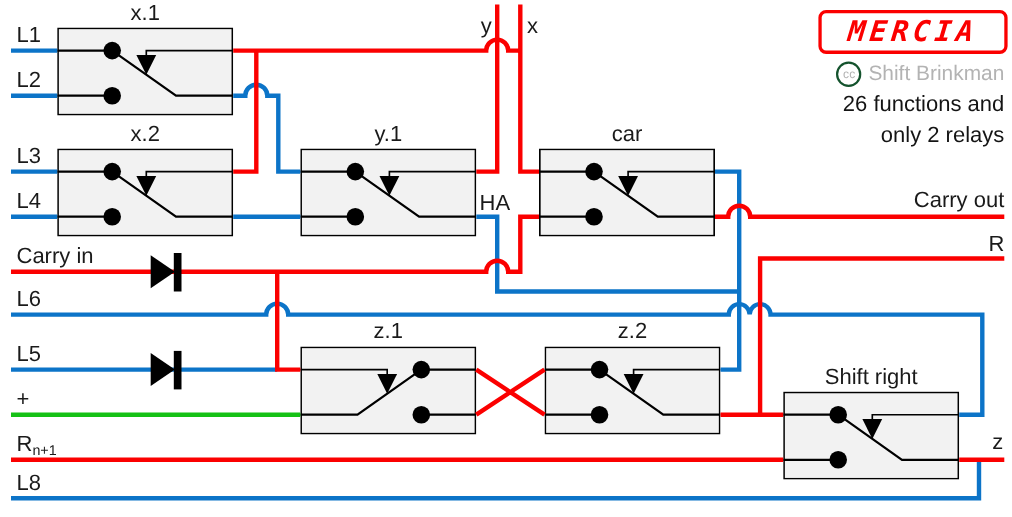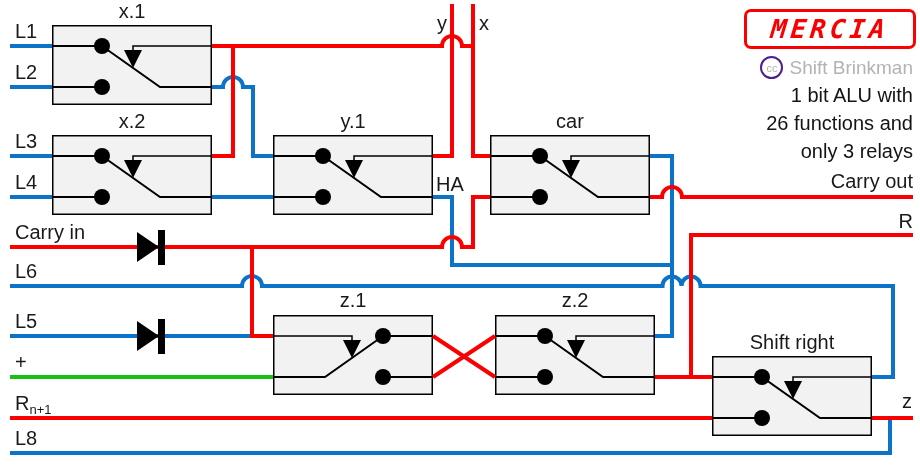--- a/index.html
+++ b/index.html
@@ -7,21 +7,21 @@
          font-family:"Liberation Sans",sans-serif;}
   svg text{font-family:"Liberation Sans",sans-serif;fill:#1a1a1a;}
   .lbl{font-size:20px;}
   .boxlbl{font-size:20px;text-anchor:middle;}
   #logo-box{position:absolute;left:744px;top:9px;width:172px;height:40px;box-sizing:border-box;
             border:3px solid #fb0000;border-radius:7px;display:flex;align-items:center;justify-content:center;}
   #logo-text{font-family:"DejaVu Sans Mono",monospace;font-weight:bold;font-style:italic;
              font-size:26px;color:#fb0000;letter-spacing:4px;transform:skewX(-6deg);white-space:nowrap;}
   #credit{position:absolute;right:7px;top:56px;display:flex;align-items:center;gap:6px;
           color:#b3b3b3;font-size:19px;}
-  #cc-icon{width:19px;height:19px;border:2px solid #4c1d95;border-radius:50%;display:flex;
+  #cc-icon{width:19px;height:19px;border:2px solid #14532d;border-radius:50%;display:flex;
            align-items:center;justify-content:center;font-size:11px;font-weight:normal;color:#b3b3b3;}
   #info{position:absolute;right:7px;top:81px;text-align:right;font-size:20px;line-height:28px;color:#141414;}
 </style>
 </head>
 <body>
 
 <div id="stage">
 
   <svg width="920" height="470" viewBox="0 0 920 470">
     <defs>
@@ -116,17 +116,16 @@
 
   
   <div id="logo-box">
     <span id="logo-text">MERCIA</span>
   </div>
   <div id="credit">
     <span id="cc-icon">cc</span>
     <span>Shift Brinkman</span>
   </div>
   <div id="info">
-    <div>1 bit ALU with</div>
     <div>26 functions and</div>
-    <div>only 3 relays</div>
+    <div>only 2 relays</div>
   </div>
 </div>
 
 </body></html>

